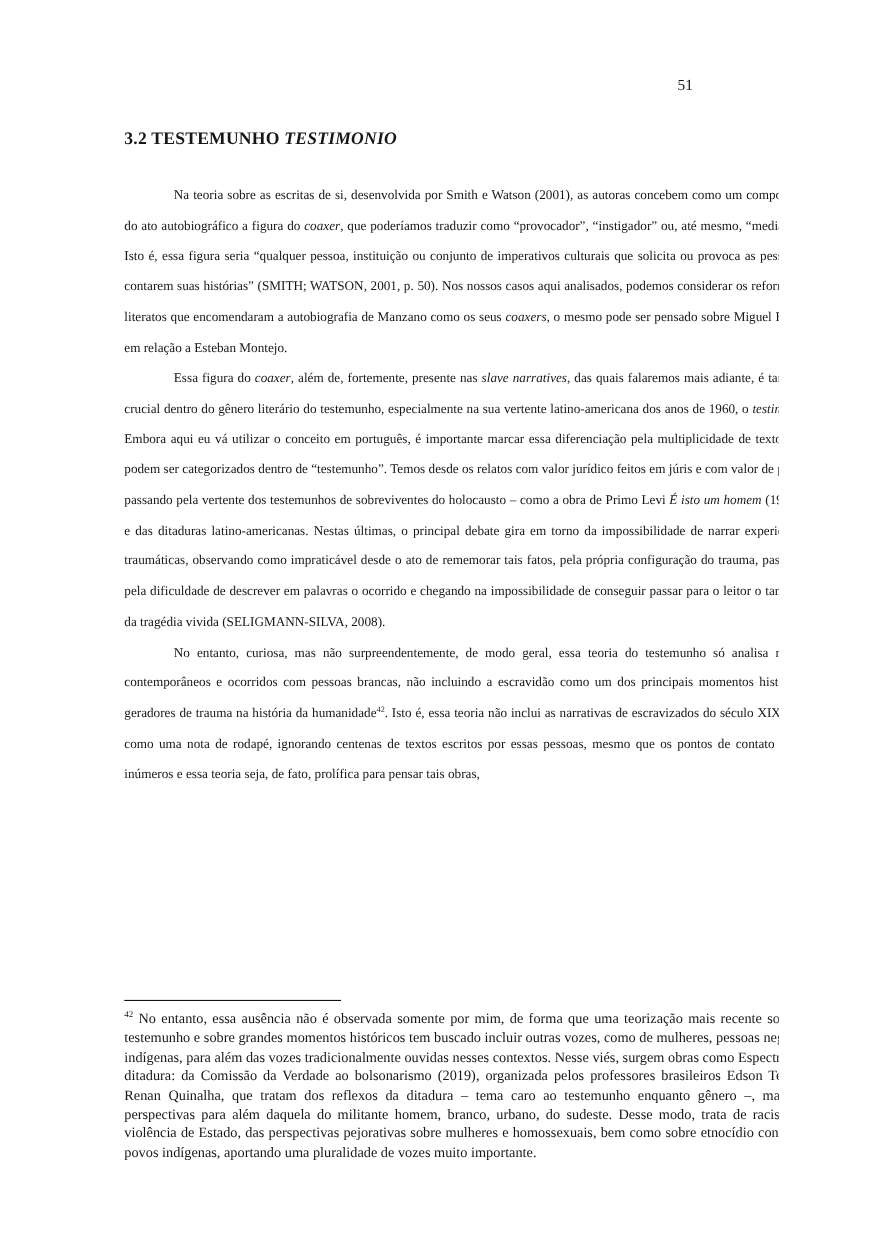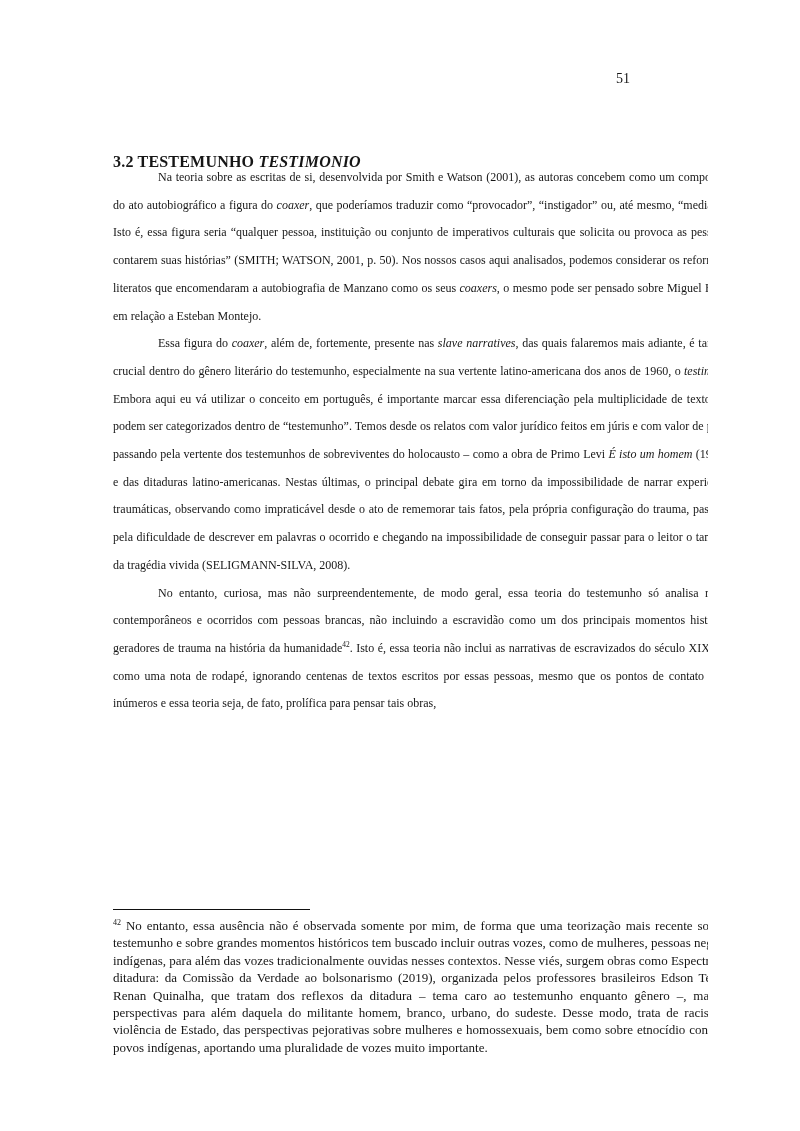--- a/index.html
+++ b/index.html
@@ -24,21 +24,20 @@
   }
   .heading {
     position: absolute;
     top: 116px;
     left: 113px;
     width: 624px;
     font-size: 16px;
     line-height: 22px;
     letter-spacing: 0.2px;
     white-space: nowrap;
-    margin-top: 35px;
   }
   .body-text {
     position: absolute;
     top: 164px;
     left: 113px;
     width: 624px;
     font-size: 12px;
     line-height: 27.7px;
     text-align: justify;
   }

